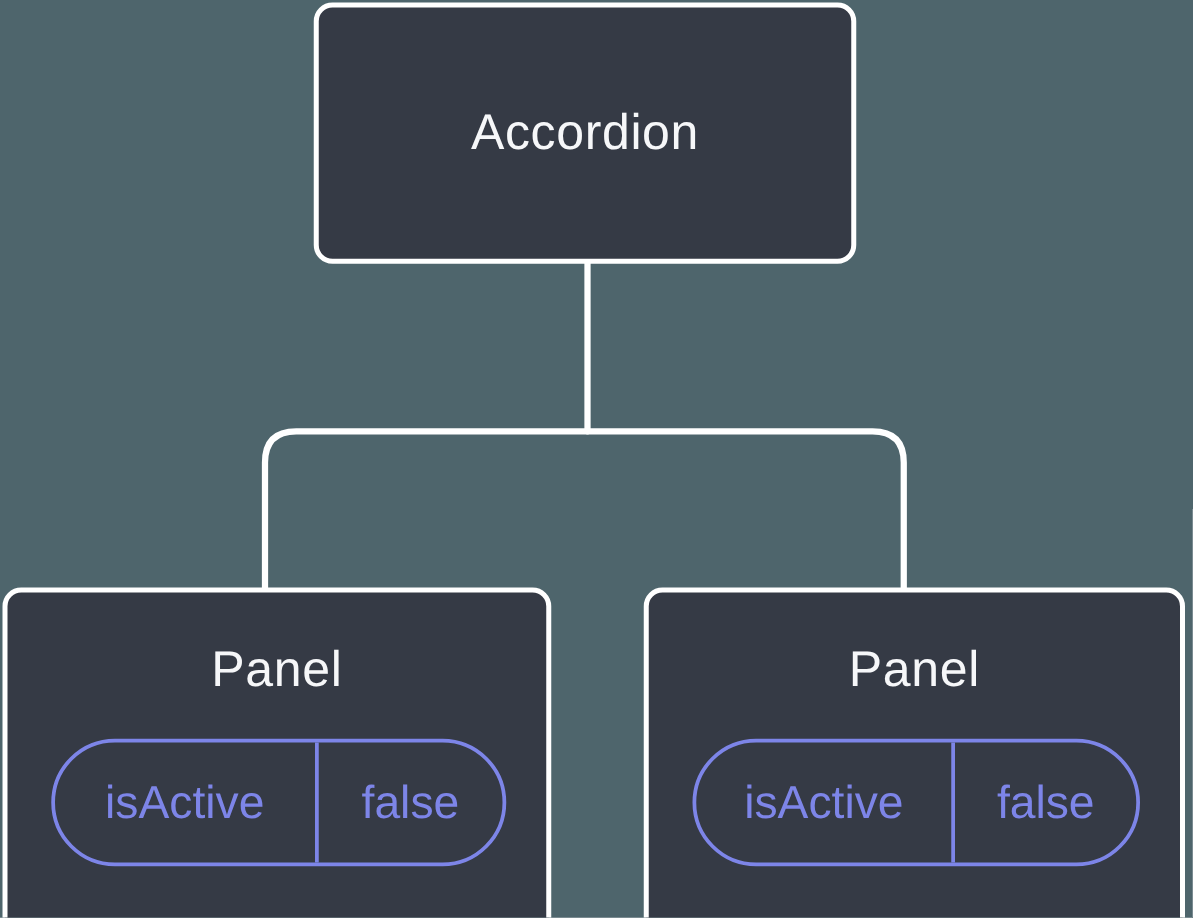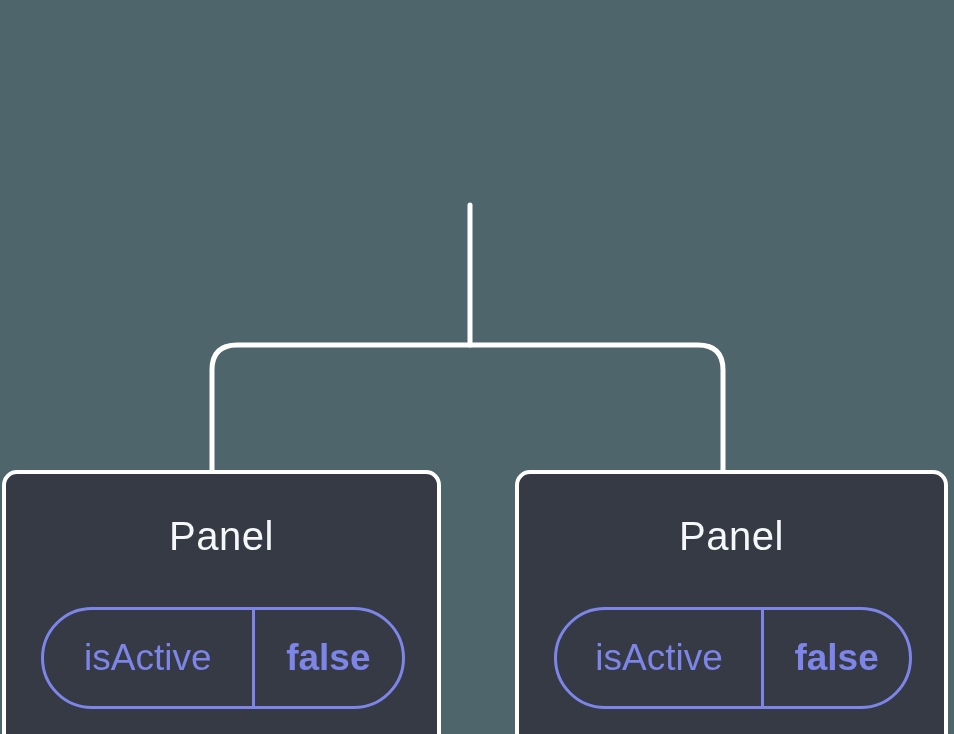--- a/index.html
+++ b/index.html
@@ -69,21 +69,21 @@
   .panel-title {
     margin-top: 40px;
     font-size: 40px;
     font-weight: 500;
     letter-spacing: 0.5px;
   }
   .state-pill {
     position: absolute;
     left: 35px;
     right: 32px;
-    top: 133px;
+    top: 117px;
     height: 102px;
     box-sizing: border-box;
     border: 3px solid var(--state-accent, #7D85E8);
     border-radius: 52px;
     display: flex;
     align-items: stretch;
     color: var(--state-accent, #7D85E8);
     font-size: 37px;
   }
   .state-key {
@@ -91,33 +91,35 @@
     display: flex;
     align-items: center;
     justify-content: center;
     border-right: 3px solid var(--state-accent, #7D85E8);
   }
   .state-value {
     flex: 1 1 auto;
     display: flex;
     align-items: center;
     justify-content: center;
-    font-weight: bold;
   }
 </style>
 </head>
 <body>
 
 <div class="stage" style="--background: #4E656C; --node-fill: #353A45; --node-border: #FFFFFF; --node-text: #F6F7F9; --state-accent: #7D85E8; --connector: #FFFFFF;">
 
   <svg class="connectors" viewBox="0 0 954 734" xmlns="http://www.w3.org/2000/svg" aria-hidden="true">
     <path d="M 470,205 L 470,345"></path>
     <path d="M 212,472 L 212,370 Q 212,345 237,345 L 698,345 Q 723,345 723,370 L 723,472"></path>
   </svg>
 
+  <div class="node node-root">
+    <span class="node-label">Accordion</span>
+  </div>
 
   <div class="node node-panel node-panel-left">
     <div class="node-label panel-title">Panel</div>
     <div class="state-pill">
       <span class="state-key">isActive</span>
       <span class="state-value">false</span>
     </div>
   </div>
 
   <div class="node node-panel node-panel-right">

